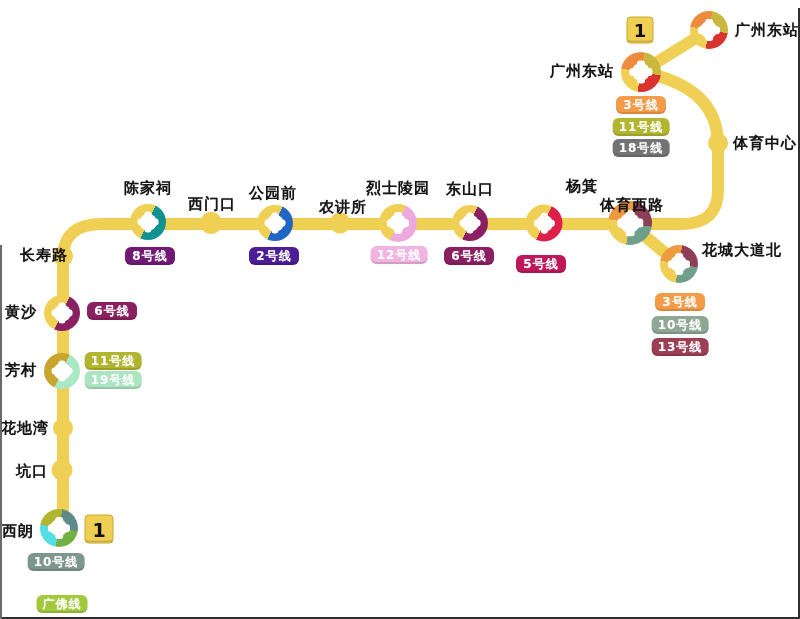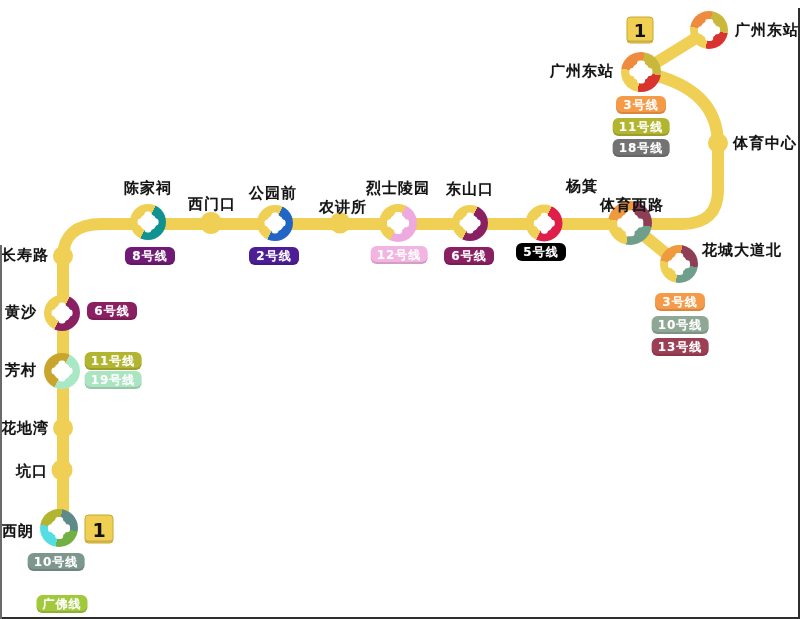--- a/index.html
+++ b/index.html
@@ -72,21 +72,21 @@
       <div class="station-label" style="left: 702px; top: 250px; transform: translate(0px, -50%);">花城大道北</div>
       <div class="badge" style="left: 680px; top: 302px; background: rgb(245, 154, 71);">3号线</div>
       <div class="badge" style="left: 680px; top: 325px; background: rgb(143, 168, 149);">10号线</div>
       <div class="badge" style="left: 680px; top: 347px; background: rgb(156, 63, 85);">13号线</div>
       <div class="pie" style="left: 544px; top: 223px; width: 37px; height: 37px; background: conic-gradient(from 25deg, rgb(221, 31, 74) 0deg, rgb(221, 31, 74) 180deg, rgb(239, 207, 84) 180deg, rgb(239, 207, 84) 360deg);">
         <span class="cross-v"></span>
         <span class="cross-h"></span>
         <span class="hole"></span>
       </div>
       <div class="station-label" style="left: 546px; top: 186px; transform: translate(-50%, -50%); margin-left: 36px;">杨箕</div>
-      <div class="badge" style="left: 541px; top: 252px; background: #000000;">5号线</div>
+      <div class="badge" style="left: 541px; top: 264px; background: #be185d;">5号线</div>
       <div class="pie" style="left: 470px; top: 223px; width: 36px; height: 36px; background: conic-gradient(from 25deg, rgb(138, 32, 98) 0deg, rgb(138, 32, 98) 180deg, rgb(239, 207, 84) 180deg, rgb(239, 207, 84) 360deg);">
         <span class="cross-v"></span>
         <span class="cross-h"></span>
         <span class="hole"></span>
       </div>
       <div class="station-label" style="left: 470px; top: 189px; transform: translate(-50%, -50%);">东山口</div>
       <div class="badge" style="left: 469px; top: 256px; background: rgb(138, 32, 98);">6号线</div>
       <div class="pie" style="left: 398px; top: 223px; width: 38px; height: 38px; background: conic-gradient(from 25deg, rgb(238, 170, 222) 0deg, rgb(238, 170, 222) 180deg, rgb(239, 207, 84) 180deg, rgb(239, 207, 84) 360deg);">
         <span class="cross-v"></span>
         <span class="cross-h"></span>
@@ -106,21 +106,21 @@
       <div class="dot" style="left: 211px; top: 223px; width: 22px; height: 22px; background: rgb(239, 207, 84);"></div>
       <div class="station-label" style="left: 212px; top: 204px; transform: translate(-50%, -50%);">西门口</div>
       <div class="pie" style="left: 148px; top: 222px; width: 36px; height: 36px; background: conic-gradient(from 25deg, rgb(15, 146, 144) 0deg, rgb(15, 146, 144) 180deg, rgb(239, 207, 84) 180deg, rgb(239, 207, 84) 360deg);">
         <span class="cross-v"></span>
         <span class="cross-h"></span>
         <span class="hole"></span>
       </div>
       <div class="station-label" style="left: 148px; top: 188px; transform: translate(-50%, -50%);">陈家祠</div>
       <div class="badge" style="left: 150px; top: 256px; background: #701a75;">8号线</div>
       <div class="dot" style="left: 63px; top: 256px; width: 20px; height: 20px; background: rgb(239, 207, 84);"></div>
-      <div class="station-label" style="right: 751px; top: 255px; transform: translate(0px, -50%); text-align: right;">长寿路</div>
+      <div class="station-label" style="right: 732px; top: 255px; transform: translate(0px, -50%); text-align: right;">长寿路</div>
       <div class="pie" style="left: 62px; top: 313px; width: 36px; height: 36px; background: conic-gradient(from 25deg, rgb(138, 32, 98) 0deg, rgb(138, 32, 98) 180deg, rgb(239, 207, 84) 180deg, rgb(239, 207, 84) 360deg);">
         <span class="cross-v"></span>
         <span class="cross-h"></span>
         <span class="hole"></span>
       </div>
       <div class="station-label" style="right: 763px; top: 312px; transform: translate(0px, -50%); text-align: center;">黄沙</div>
       <div class="badge" style="left: 112px; top: 311px; background: rgb(138, 32, 98);">6号线</div>
       <div class="pie" style="left: 62px; top: 371px; width: 36px; height: 36px; background: conic-gradient(from 25deg, rgb(168, 232, 196) 0deg, rgb(168, 232, 196) 180deg, rgb(200, 166, 46) 180deg, rgb(200, 166, 46) 360deg);">
         <span class="cross-v"></span>
         <span class="cross-h"></span>

